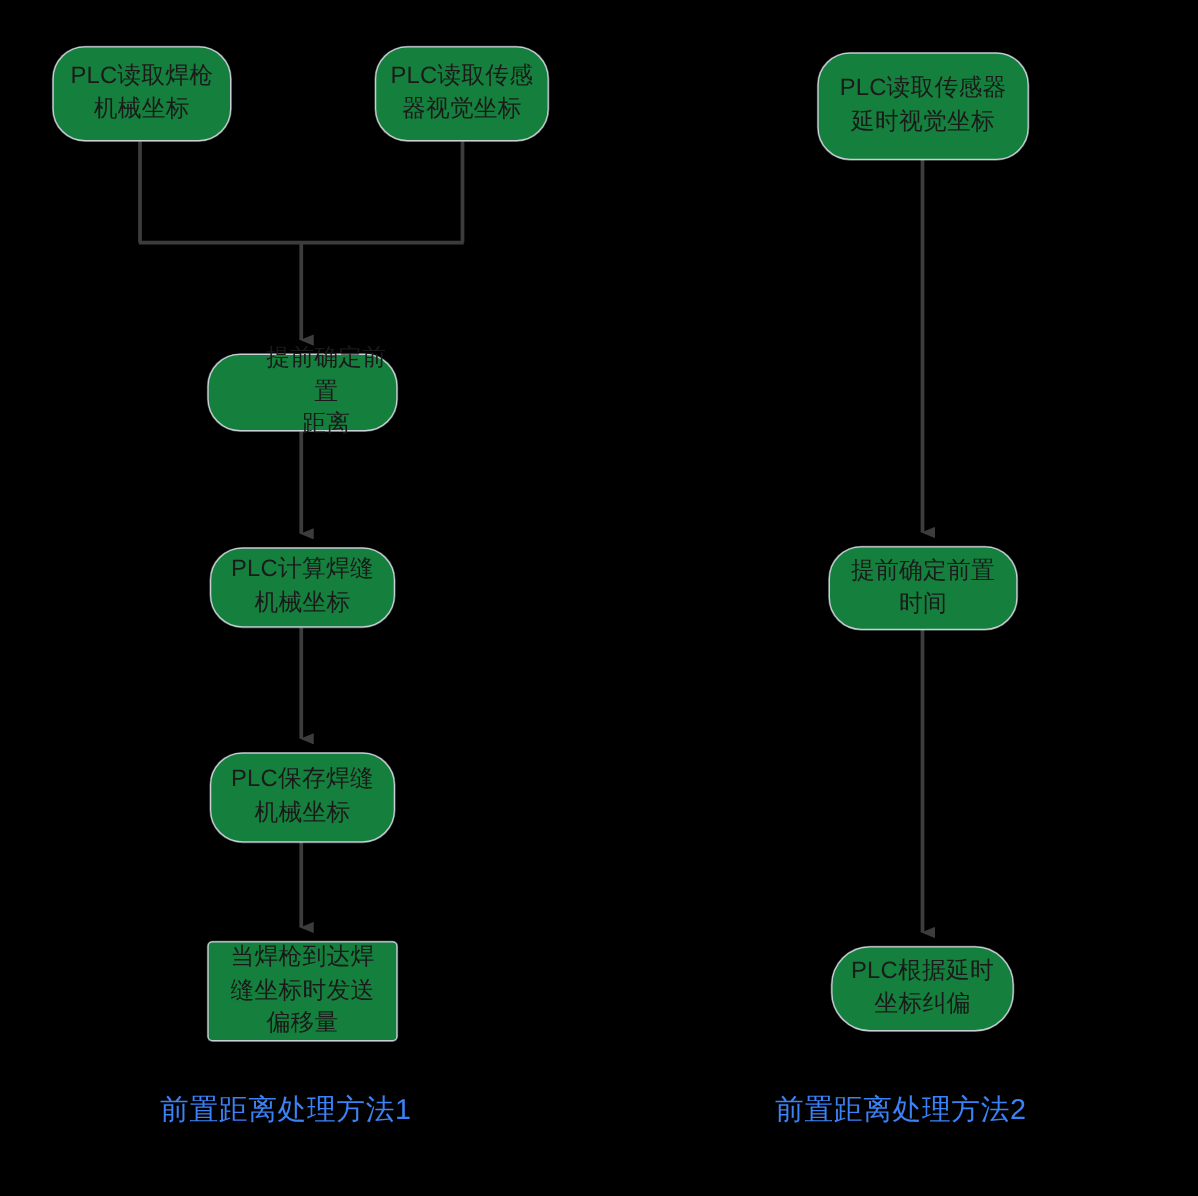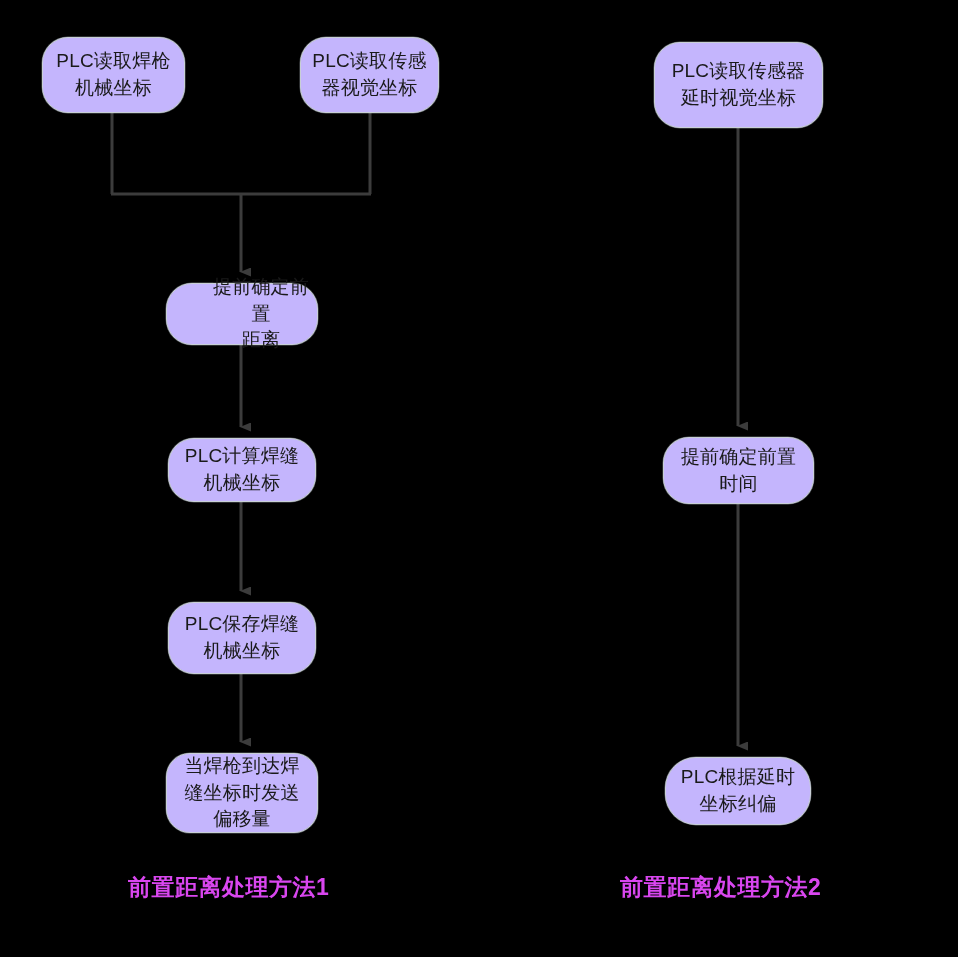--- a/index.html
+++ b/index.html
@@ -31,42 +31,42 @@
     width: 958px;
     height: 957px;
     z-index: 1;
   }
 
   
   .node {
     position: absolute;
     z-index: 2;
     box-sizing: border-box;
-    background: #c4b5fd;
+    background: #15803d;
     border: 1px solid #c8cfd6;
     border-radius: 26px;
     display: flex;
     align-items: center;
     justify-content: center;
     text-align: center;
     color: #1a1a1a;
     font-size: 19px;
     line-height: 1.42;
     letter-spacing: 0.2px;
     white-space: pre-line;
     padding: 4px 6px;
     box-shadow: 0 0 0 0.5px rgba(200,210,220,0.45);
   }
 
   .caption {
     position: absolute;
     z-index: 3;
     font-size: 23px;
-    font-weight: bold;
-    color: #d946ef;
+    font-weight: normal;
+    color: #3b82f6;
     letter-spacing: 0.5px;
     white-space: nowrap;
     text-align: right;
   }
 </style>
 </head>
 <body>
 
 <div id="diagram-canvas">
 
@@ -101,21 +101,21 @@
 
   <div class="node" style="left:166px; top:283px; width:152px; height:62px;padding-left:44px;">提前确定前置
 距离</div>
 
   <div class="node" style="left:168px; top:438px; width:148px; height:64px;">PLC计算焊缝
 机械坐标</div>
 
   <div class="node" style="left:168px; top:602px; width:148px; height:72px;">PLC保存焊缝
 机械坐标</div>
 
-  <div class="node" style="left:166px; top:753px; width:152px; height:80px; border-radius:24px;">当焊枪到达焊
+  <div class="node" style="left:166px; top:753px; width:152px; height:80px; border-radius:4px;">当焊枪到达焊
 缝坐标时发送
 偏移量</div>
 
   <div class="node" style="left:654px; top:42px; width:169px; height:86px;">PLC读取传感器
 延时视觉坐标</div>
 
   <div class="node" style="left:663px; top:437px; width:151px; height:67px;">提前确定前置
 时间</div>
 
   <div class="node" style="left:665px; top:757px; width:146px; height:68px;border-radius:31px;">PLC根据延时

